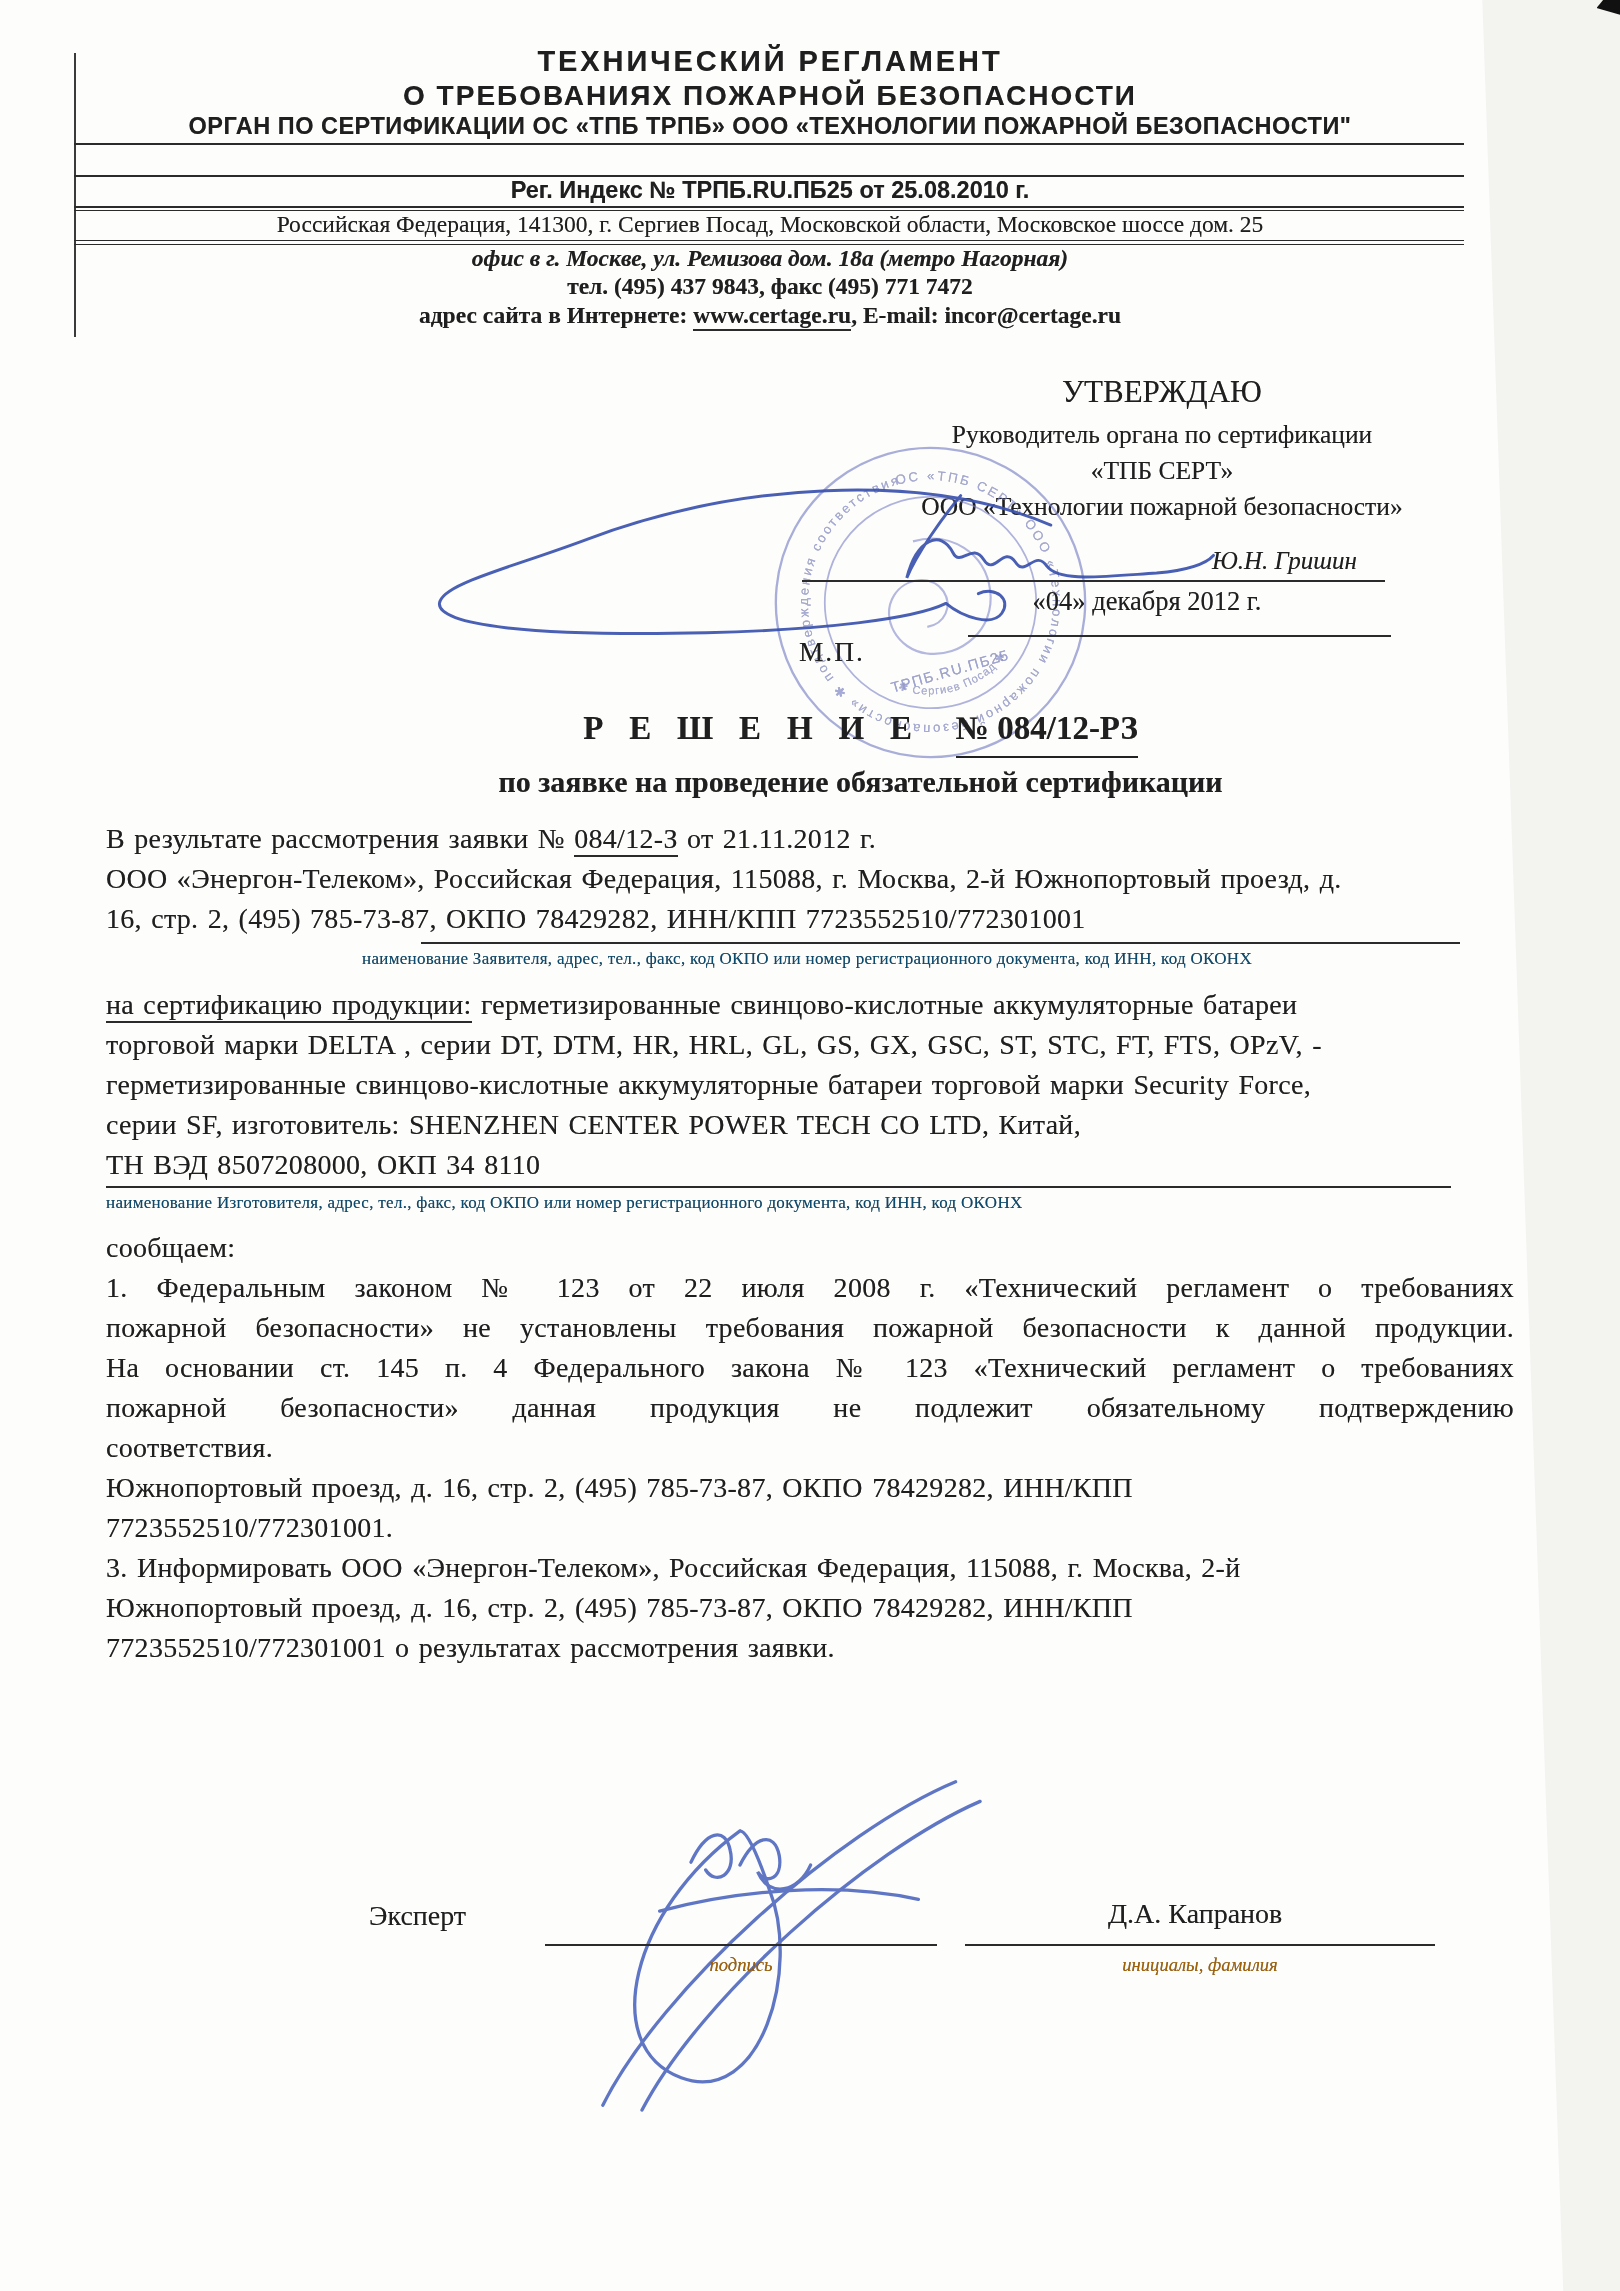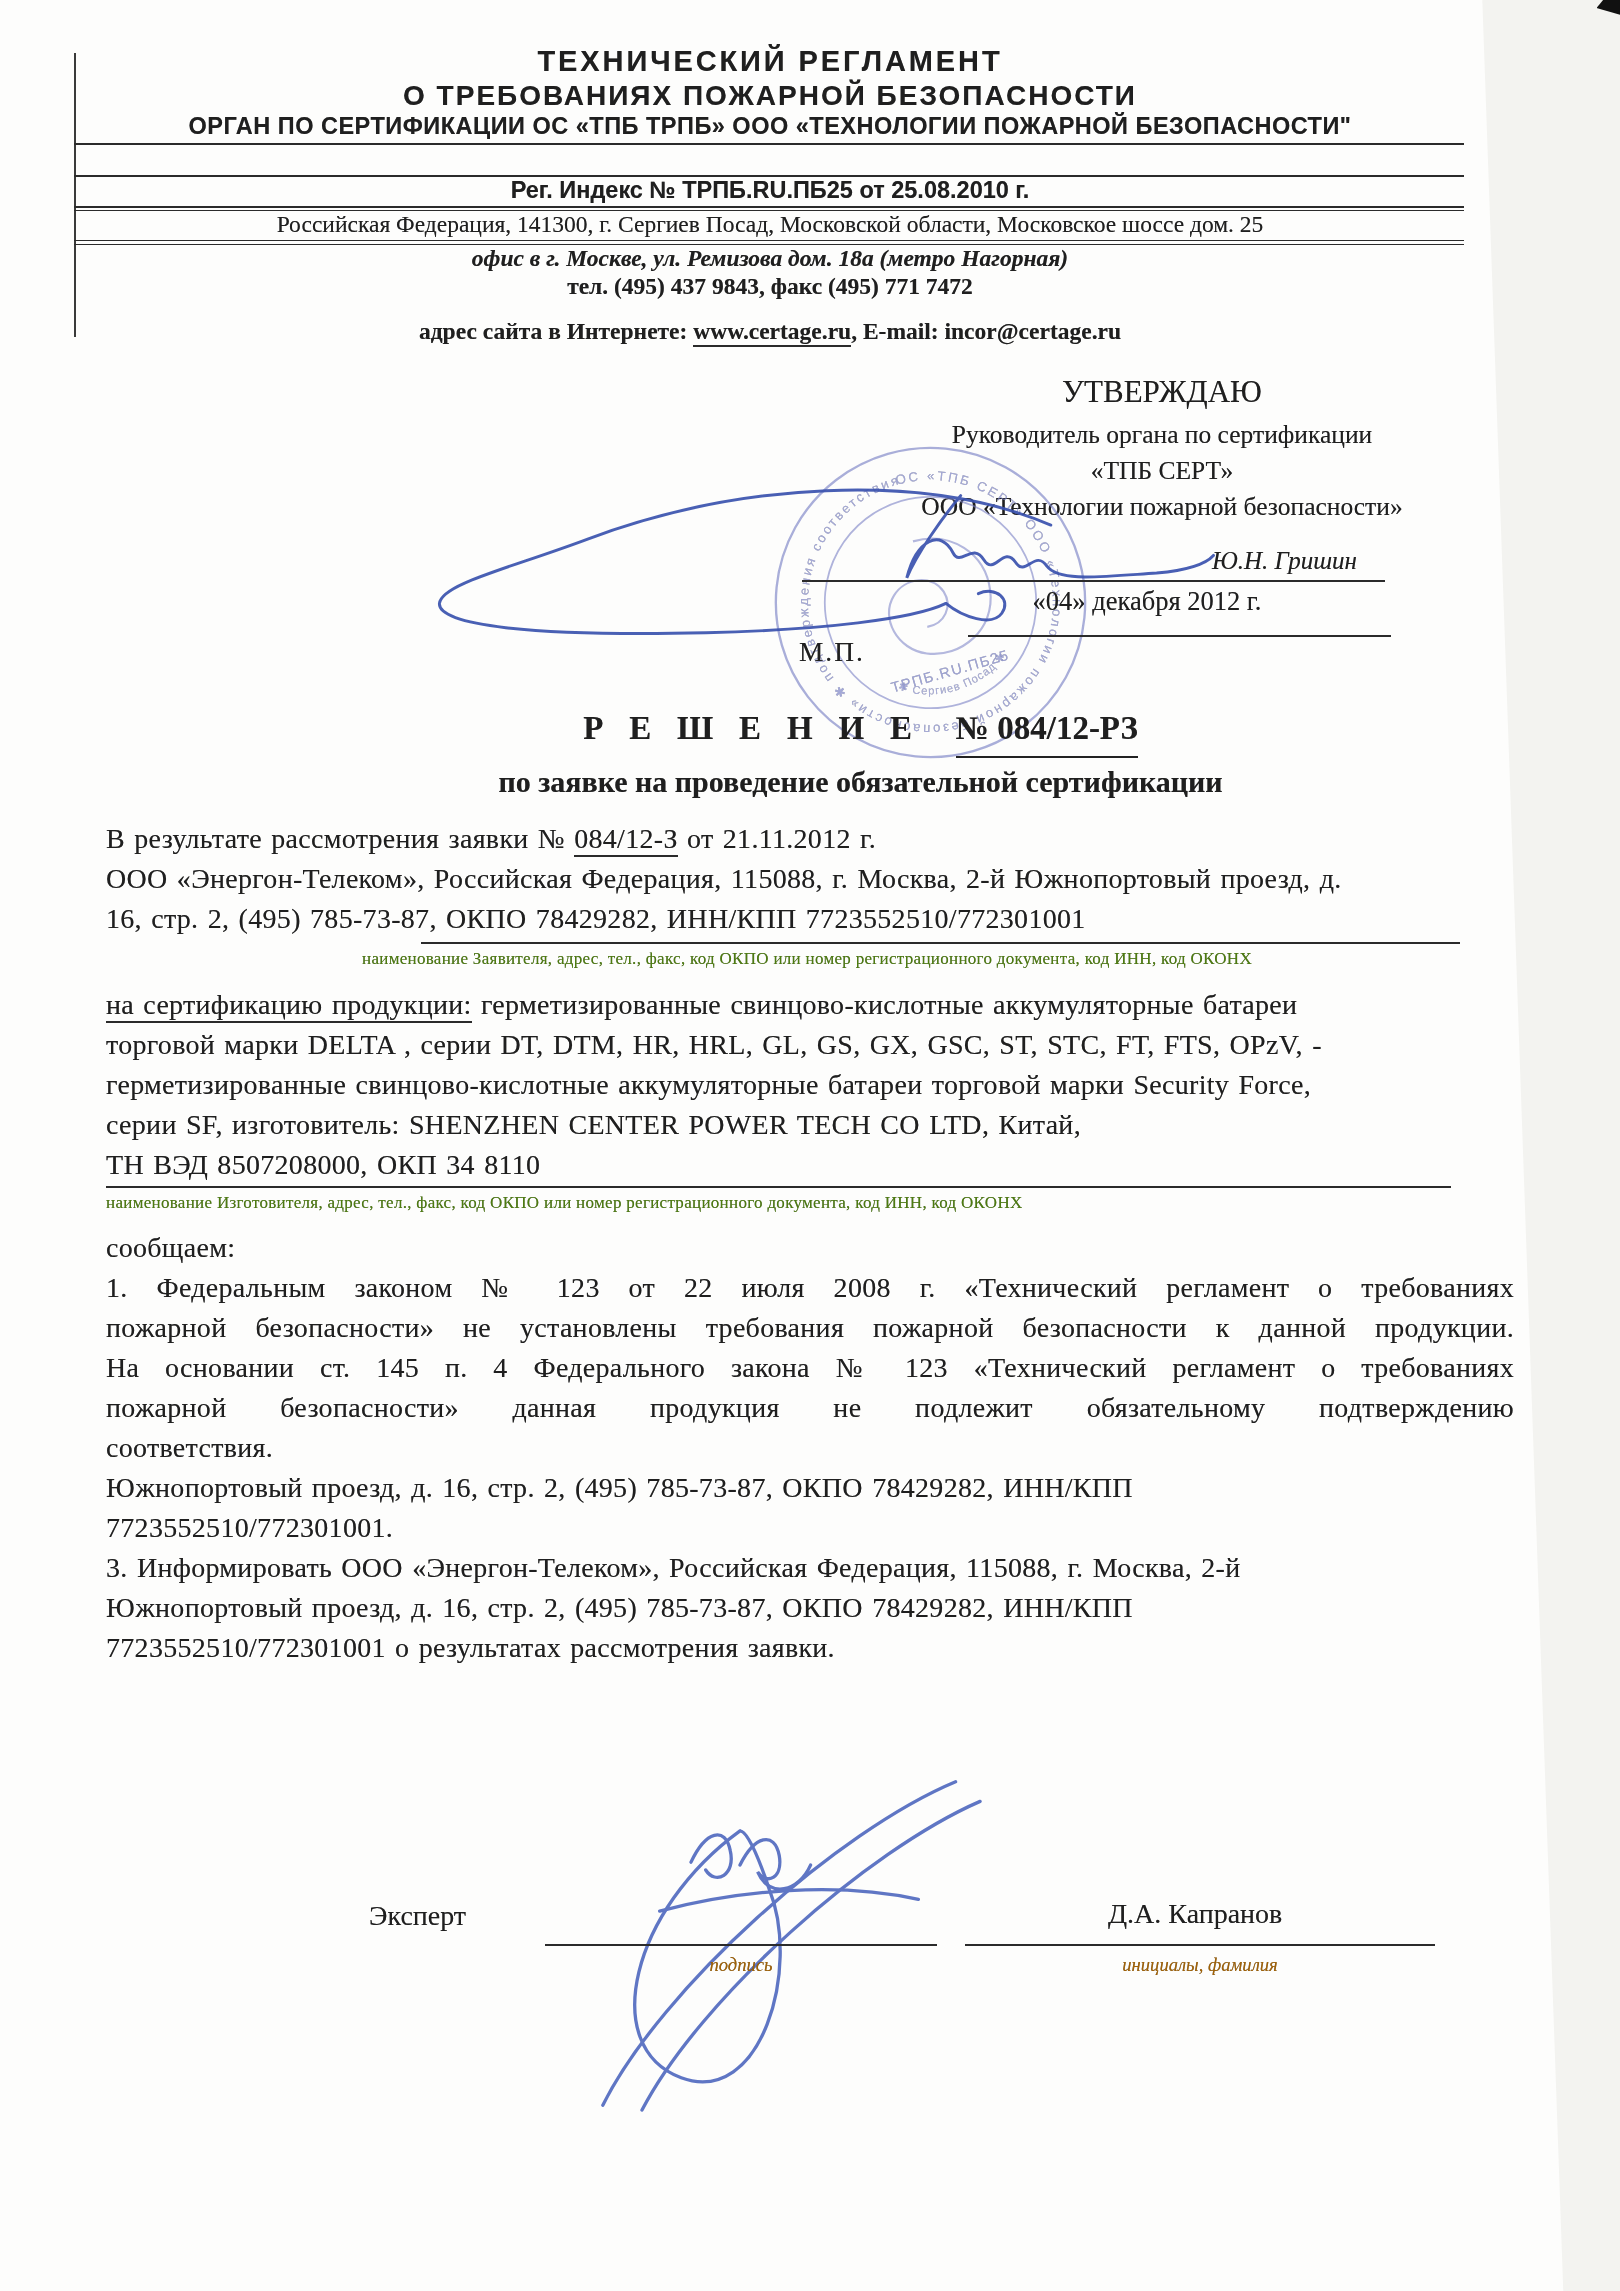--- a/index.html
+++ b/index.html
@@ -21,38 +21,38 @@
                clip-path:polygon(28% 0,100% 0,100% 100%,0 55%);}
   
   .header{position:absolute;left:74px;top:0;width:1392px;}
   .header .t1{position:absolute;top:45px;width:100%;font-size:29px;letter-spacing:2.9px;}
   .header .t2{position:absolute;top:80px;width:100%;font-size:28px;letter-spacing:2px;}
   .header .t3{position:absolute;top:113px;width:100%;font-size:23.5px;letter-spacing:0.5px;}
   .header .reg{position:absolute;top:177px;width:100%;font-size:23.5px;}
   .header .addr{position:absolute;top:211px;width:100%;font-size:23.5px;}
   .header .office{position:absolute;top:245px;width:100%;font-size:23.5px;}
   .header .phone{position:absolute;top:273px;width:100%;font-size:23.5px;}
-  .header .site{position:absolute;top:318px;width:100%;font-size:23.5px;}
+  .header .site{position:absolute;top:302px;width:100%;font-size:23.5px;}
   .vline{position:absolute;left:74px;top:53px;width:2px;height:284px;background:#3a3a3a;}
   
   .approval{position:absolute;left:858px;top:374px;width:608px;text-align:center;}
   .approval .ap1{font-size:31px;margin-bottom:9.8px;}
   .approval .ap2,.approval .ap3,.approval .ap4{font-size:25.5px;margin-top:5.9px;}
   .signer-name{position:absolute;left:1212px;top:547px;font-size:25px;font-style:italic;}
   .date-line{position:absolute;left:941px;top:586px;width:412px;text-align:center;font-size:26.5px;}
   .seal-mark{position:absolute;left:799px;top:637px;font-size:27.4px;letter-spacing:2px;}
   
   .dec-title{position:absolute;left:253px;top:710px;width:1215px;text-align:center;font-size:33px;}
   .dec-title .w{letter-spacing:8.8px;}
   .dec-title .sp{display:inline-block;width:35px;}
   .dec-sub{position:absolute;left:253px;top:765px;width:1215px;text-align:center;font-size:30px;}
   
   .bodyblock{position:absolute;left:106px;width:1408px;font-size:28px;line-height:40px;
              letter-spacing:0.3px;word-spacing:2px;}
-  .caption{position:absolute;font-size:17px;color:#4d7c0f;letter-spacing:0.3px;}
+  .caption{position:absolute;font-size:17px;color:#0c4a6e;letter-spacing:0.3px;}
   .jline{text-align:justify;text-align-last:justify;}
   
   .exp-label{position:absolute;left:369px;top:1900px;font-size:28px;}
   .exp-name{position:absolute;left:1108px;top:1898px;font-size:28px;}
   .sig-caption{position:absolute;font-size:18.6px;font-style:italic;color:#a16207;text-align:center;}
   
   .stamp{position:absolute;left:769px;top:441px;width:323px;height:323px;
          transform:rotate(-16deg);opacity:.8;}
   .sig-svg{position:absolute;}
 </style>

